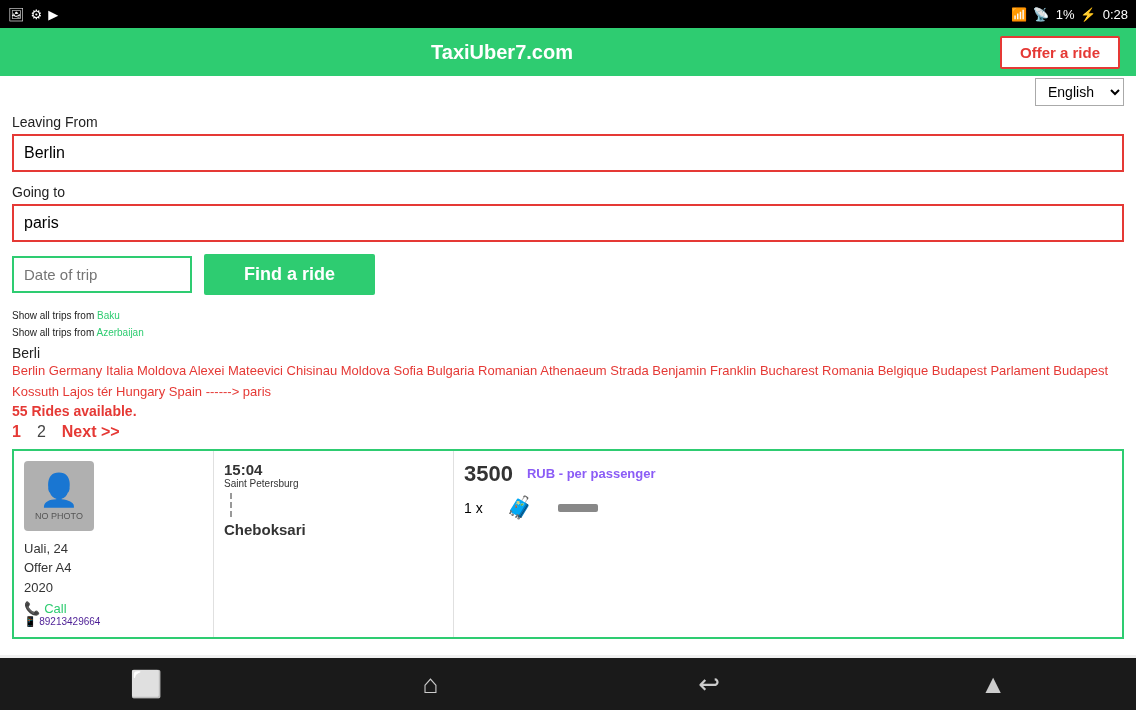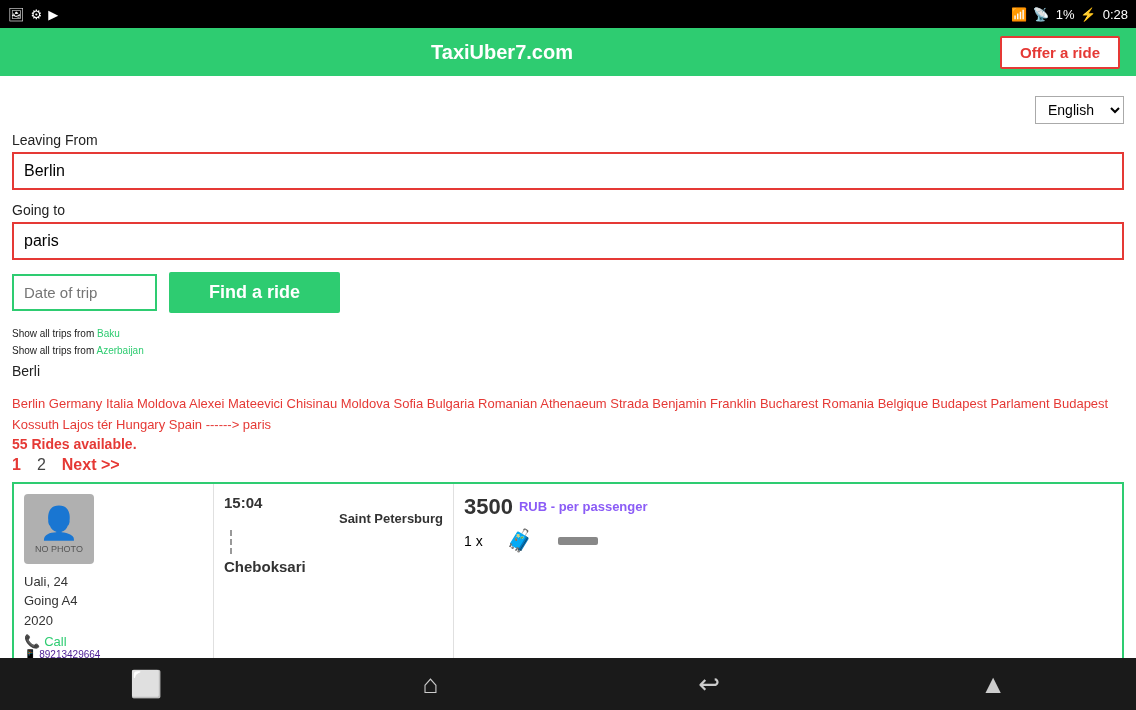--- a/index.html
+++ b/index.html
@@ -59,21 +59,21 @@
       font-size: 15px;
       font-weight: bold;
       cursor: pointer;
       border-radius: 2px;
       margin-left: 12px;
     }
 
     
     .main-content {
       background: #fff;
-      padding: 20px 12px 8px 12px;
+      padding: 2px 12px 8px 12px;
     }
 
     
     .lang-row {
       display: flex;
       justify-content: flex-end;
       margin-bottom: 8px;
     }
     .lang-select {
       border: 1px solid #aaa;
@@ -102,21 +102,21 @@
       display: flex;
       align-items: center;
       gap: 12px;
       margin-bottom: 12px;
     }
     .date-input {
       border: 2px solid #2ecc71;
       padding: 8px 10px;
       font-size: 15px;
       color: #aaa;
-      width: 145px;
+      width: 180px;
     }
     .find-ride-btn {
       background: #2ecc71;
       color: #fff;
       border: none;
       padding: 10px 40px;
       font-size: 18px;
       font-weight: bold;
       cursor: pointer;
       border-radius: 2px;
@@ -140,21 +140,20 @@
       margin-bottom: 4px;
     }
     .berli-title {
       font-size: 14px;
       color: #222;
     }
     .berli-links {
       font-size: 13px;
       color: #e53935;
       line-height: 1.6;
-      margin-top: 15px;
     }
     .rides-available {
       color: #e53935;
       font-weight: bold;
       font-size: 14px;
       margin-bottom: 4px;
     }
 
     
     .pagination {
@@ -241,24 +240,23 @@
       border-right: 1px solid #e0e0e0;
       display: flex;
       flex-direction: column;
     }
     .ride-time {
       font-size: 15px;
       font-weight: bold;
       color: #333;
     }
     .ride-from {
-      font-size: 13px;
-      color: #333;
-      font-weight: bold;
-      text-align: right;
+      font-size: 10px;
+      color: #333;
+      font-weight: normal;
     }
     .dashed-line {
       border-left: 2px dashed #999;
       height: 24px;
       margin-left: 6px;
       margin: 4px 0 4px 6px;
     }
     .ride-to {
       font-size: 15px;
       color: #333;
@@ -271,21 +269,21 @@
       padding: 10px;
       display: flex;
       flex-direction: column;
     }
     .price-row {
       font-size: 16px;
       font-weight: bold;
       color: #333;
       display: flex;
       align-items: center;
-      gap: 6px;
+      gap: 14px;
     }
     .price-amount {
       font-size: 22px;
       font-weight: bold;
       color: #333;
     }
     .per-passenger {
       font-size: 13px;
       color: #8b5cf6;
     }
@@ -406,21 +404,21 @@
 
     
     <div class="ride-card">
       <div class="ride-card-left">
         <div class="avatar">
           <span class="avatar-figure">👤</span>
           <span class="no-photo-label">NO PHOTO</span>
         </div>
         <div class="driver-info">
           <span>Uali, 24</span><br>
-          <span>Going A4</span><br>
+          <span>Offer A4</span><br>
           <span>2020</span>
         </div>
         <div class="call-link">
           <span>📞</span>
           <span>Call</span>
         </div>
         <div class="phone-link">
           <span>📱</span>
           <span>89213429664</span>
         </div>

